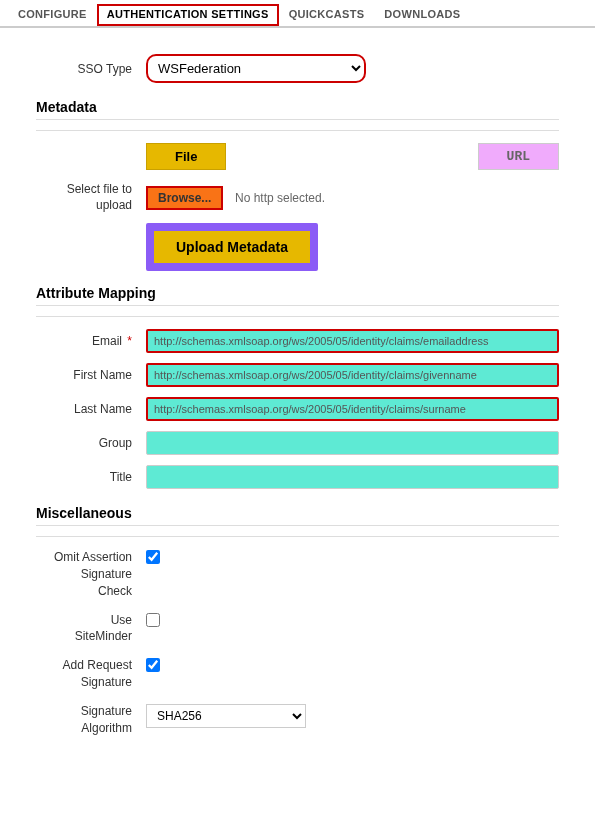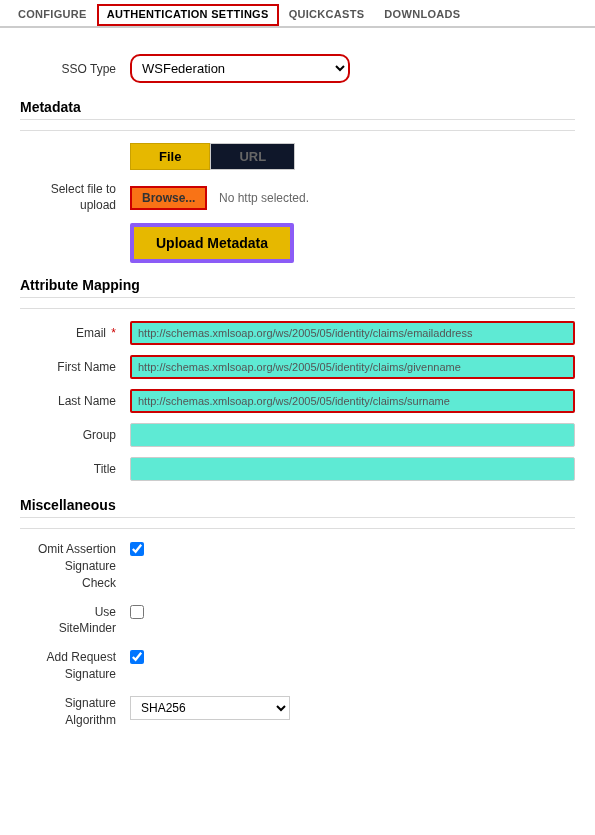--- a/index.html
+++ b/index.html
@@ -30,21 +30,21 @@
       letter-spacing: 0.3px;
     }
     .nav-item.active {
       border: 2px solid #cc0000;
       color: #000;
       padding: 2px 8px 4px 8px;
     }
 
     
     .main {
-      padding: 16px 20px;
+      padding: 16px 36px;
     }
 
     
     .field-row {
       display: flex;
       align-items: center;
       margin-bottom: 10px;
     }
     .field-label {
       width: 110px;
@@ -81,36 +81,38 @@
       margin: 16px 0 10px 0;
       border-bottom: 1px solid #ddd;
       padding-bottom: 4px;
     }
 
     
     .file-url-toggle {
       display: flex;
       margin-left: 110px;
       margin-bottom: 12px;
+      justify-content: space-between;
     }
     .toggle-btn {
       padding: 5px 28px;
       font-size: 13px;
       font-weight: bold;
       cursor: pointer;
       border: 1px solid #ccc;
     }
     .toggle-btn.active {
       background: #e6b800;
       border-color: #c9a000;
       color: #000;
     }
     .toggle-btn.inactive {
-      background: #0f172a;
+      background: #f0abfc;
       color: #666;
+      font-family: Liberation Mono, monospace;
     }
 
     
     .browse-btn {
       padding: 3px 10px;
       font-size: 12px;
       background: #f97316;
       border: 2px solid #cc0000;
       cursor: pointer;
       color: #333;
@@ -126,21 +128,21 @@
     .upload-btn-row {
       margin-left: 110px;
       margin-top: 8px;
       margin-bottom: 8px;
     }
     .upload-btn {
       padding: 8px 22px;
       font-size: 14px;
       font-weight: bold;
       background: #e6b800;
-      border: 4px solid #8b5cf6;
+      border: 8px solid #8b5cf6;
       cursor: pointer;
       color: #000;
       border-radius: 2px;
     }
 
     
     .text-input {
       width: 100%;
       padding: 4px 6px;
       font-size: 11px;

